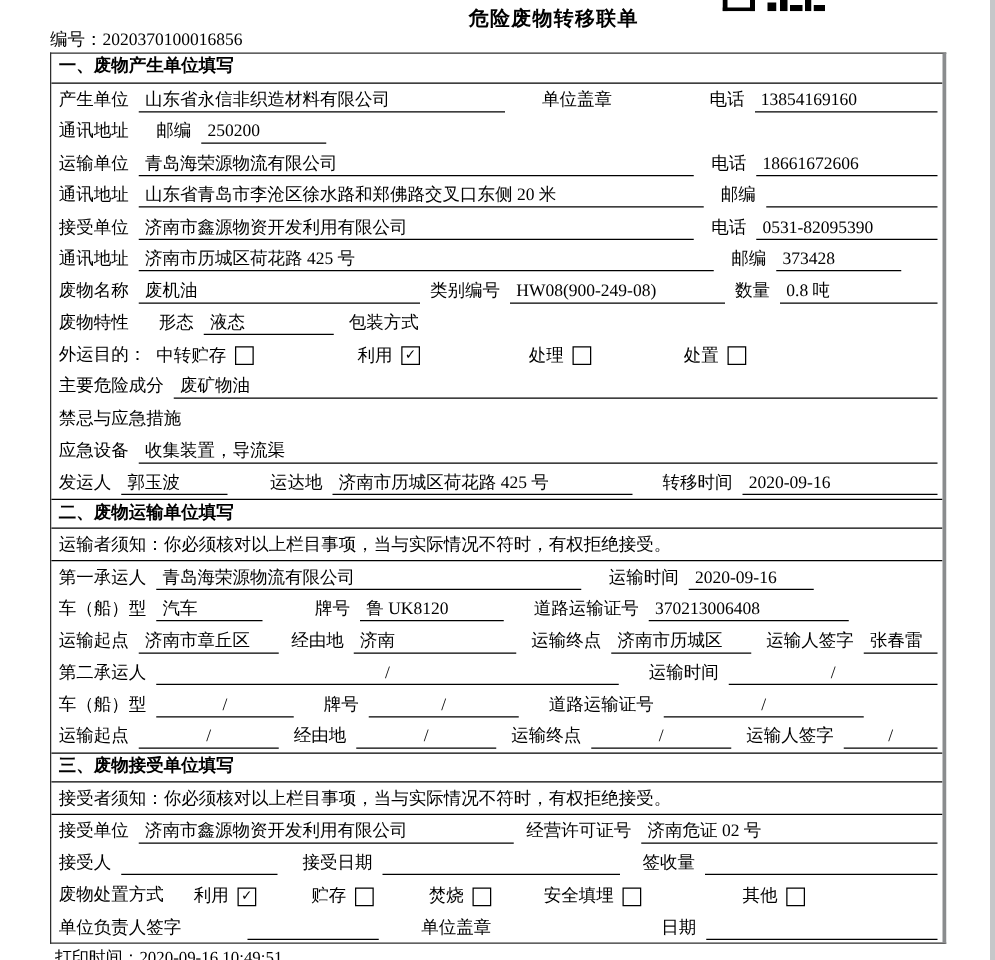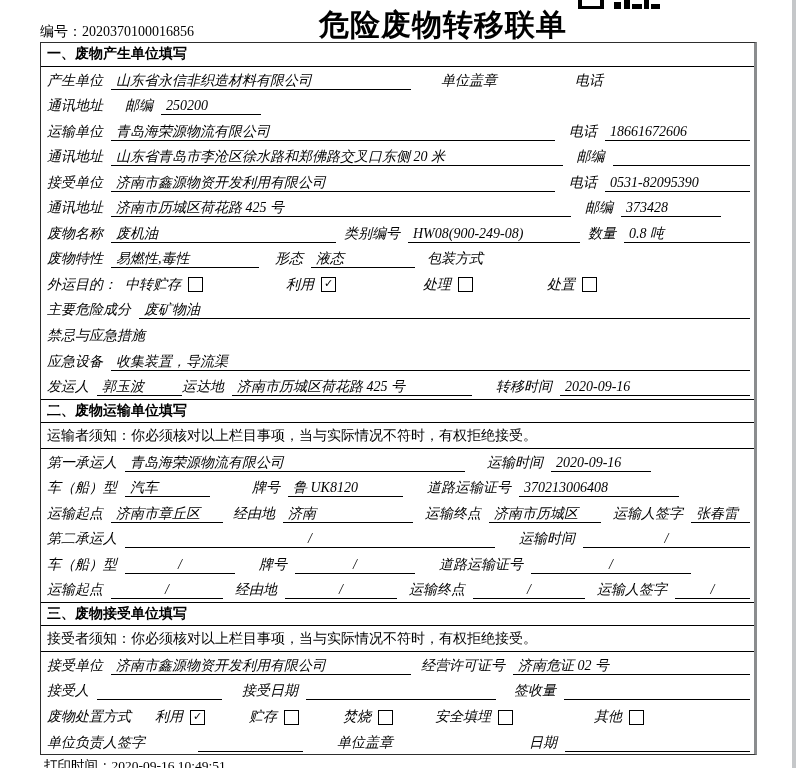--- a/index.html
+++ b/index.html
@@ -1,35 +1,35 @@
 <!DOCTYPE html>
 <html><head>
 <meta charset="utf-8">
 <style>
   * { margin:0; padding:0; }
   html,body { width:796px; height:768px; background:#ffffff; overflow:hidden; }
   body { position:relative; font-family:"Liberation Serif","DejaVu Serif",serif; color:#000; font-size:14px; }
 
   .serial { position:absolute; left:40px; top:12px; font-size:14px; white-space:nowrap;margin-top:11px; }
   .doc-title { position:absolute; left:90px; right:0; top:5px; text-align:center;
-               font-size:30px; font-weight:bold; letter-spacing:1px; }
+               font-size:16px; font-weight:bold; letter-spacing:1px; }
   .qr { position:absolute; left:578px; top:0; width:84px; height:9px; }
   .edge-strip { position:absolute; right:0; top:0; width:4px; height:768px; background:#c5c7c9; }
 
   .form { position:absolute; left:40px; top:42px; width:717px; height:713px; box-sizing:border-box;
           border:1.5px solid #2e2e2e; border-right:3px solid #8a8c8e; background:#fff; overflow:hidden; }
 
   .sec-header { height:24px; line-height:22px; font-weight:bold; padding-left:6px;
                 border-bottom:1.5px solid #000; box-sizing:border-box; font-size:14px; }
   .sec-header.bt { border-top:1.5px solid #000; }
   .notice-row { height:26px; border-bottom:1.5px solid #000; display:flex; align-items:center;
                 padding-left:6px; box-sizing:border-box; white-space:nowrap; }
 
   .row { height:25.55px; display:flex; align-items:flex-end; padding:0 4px 3px 6px;
-         box-sizing:border-box; white-space:nowrap;font-style:italic; }
+         box-sizing:border-box; white-space:nowrap; }
   .lbl { margin-right:8px; white-space:nowrap; line-height:18px; }
   .u { display:inline-block; border-bottom:1px solid #000; height:18px; line-height:18px;
        padding:0 2px 0 5px; box-sizing:border-box; white-space:nowrap; overflow:visible; }
   .fx { flex:1; }
   .cu { text-align:center; padding:0; }
 
   .opt { display:flex; align-items:center; height:18px; }
   .cb { width:13px; height:13px; border:1px solid #000; margin-left:7px; box-sizing:content-box;
         text-align:center; line-height:12px; font-size:11px;
         font-family:"DejaVu Sans",sans-serif; }
@@ -57,20 +57,21 @@
 
 <div class="form">
 
   <div class="sec-header">一、废物产生单位填写</div>
 
   <div class="row">
     <span class="lbl">产生单位</span>
     <span class="u" style="width:300px">山东省永信非织造材料有限公司</span>
     <span class="lbl" style="margin-left:30px">单位盖章</span>
     <span class="lbl" style="margin-left:70px">电话</span>
+    <span class="u" style="width:150px">13854169160</span>
   </div>
 
   <div class="row">
     <span class="lbl">通讯地址</span>
     <span class="lbl" style="margin-left:14px">邮编</span>
     <span class="u" style="width:100px">250200</span>
   </div>
 
   <div class="row">
     <span class="lbl">运输单位</span>
@@ -104,21 +105,20 @@
     <span class="lbl">废物名称</span>
     <span class="u" style="width:225px">废机油</span>
     <span class="lbl" style="margin-left:8px">类别编号</span>
     <span class="u" style="width:172px">HW08(900-249-08)</span>
     <span class="lbl" style="margin-left:8px">数量</span>
     <span class="u fx">0.8 吨</span>
   </div>
 
   <div class="row">
     <span class="lbl">废物特性</span>
-    <span class="u" style="width:148px">易燃性,毒性</span>
     <span class="lbl" style="margin-left:16px">形态</span>
     <span class="u" style="width:104px">液态</span>
     <span class="lbl" style="margin-left:12px">包装方式</span>
   </div>
 
   <div class="row">
     <span class="lbl">外运目的：</span>
     <span class="opt">
       <span>中转贮存</span>
       <span class="cb"></span>
@@ -147,21 +147,21 @@
   </div>
 
   <div class="row">
     <span class="lbl">应急设备</span>
     <span class="u fx">收集装置，导流渠</span>
   </div>
 
   <div class="row">
     <span class="lbl">发运人</span>
     <span class="u" style="width:85px">郭玉波</span>
-    <span class="lbl" style="">运达地</span>
+    <span class="lbl" style="margin-left:34px">运达地</span>
     <span class="u" style="width:240px">济南市历城区荷花路 425 号</span>
     <span class="lbl" style="margin-left:24px">转移时间</span>
     <span class="u fx">2020-09-16</span>
   </div>
 
   <div class="sec-header bt">二、废物运输单位填写</div>
   <div class="notice-row">运输者须知：你必须核对以上栏目事项，当与实际情况不符时，有权拒绝接受。</div>
 
   <div class="row">
     <span class="lbl">第一承运人</span>

